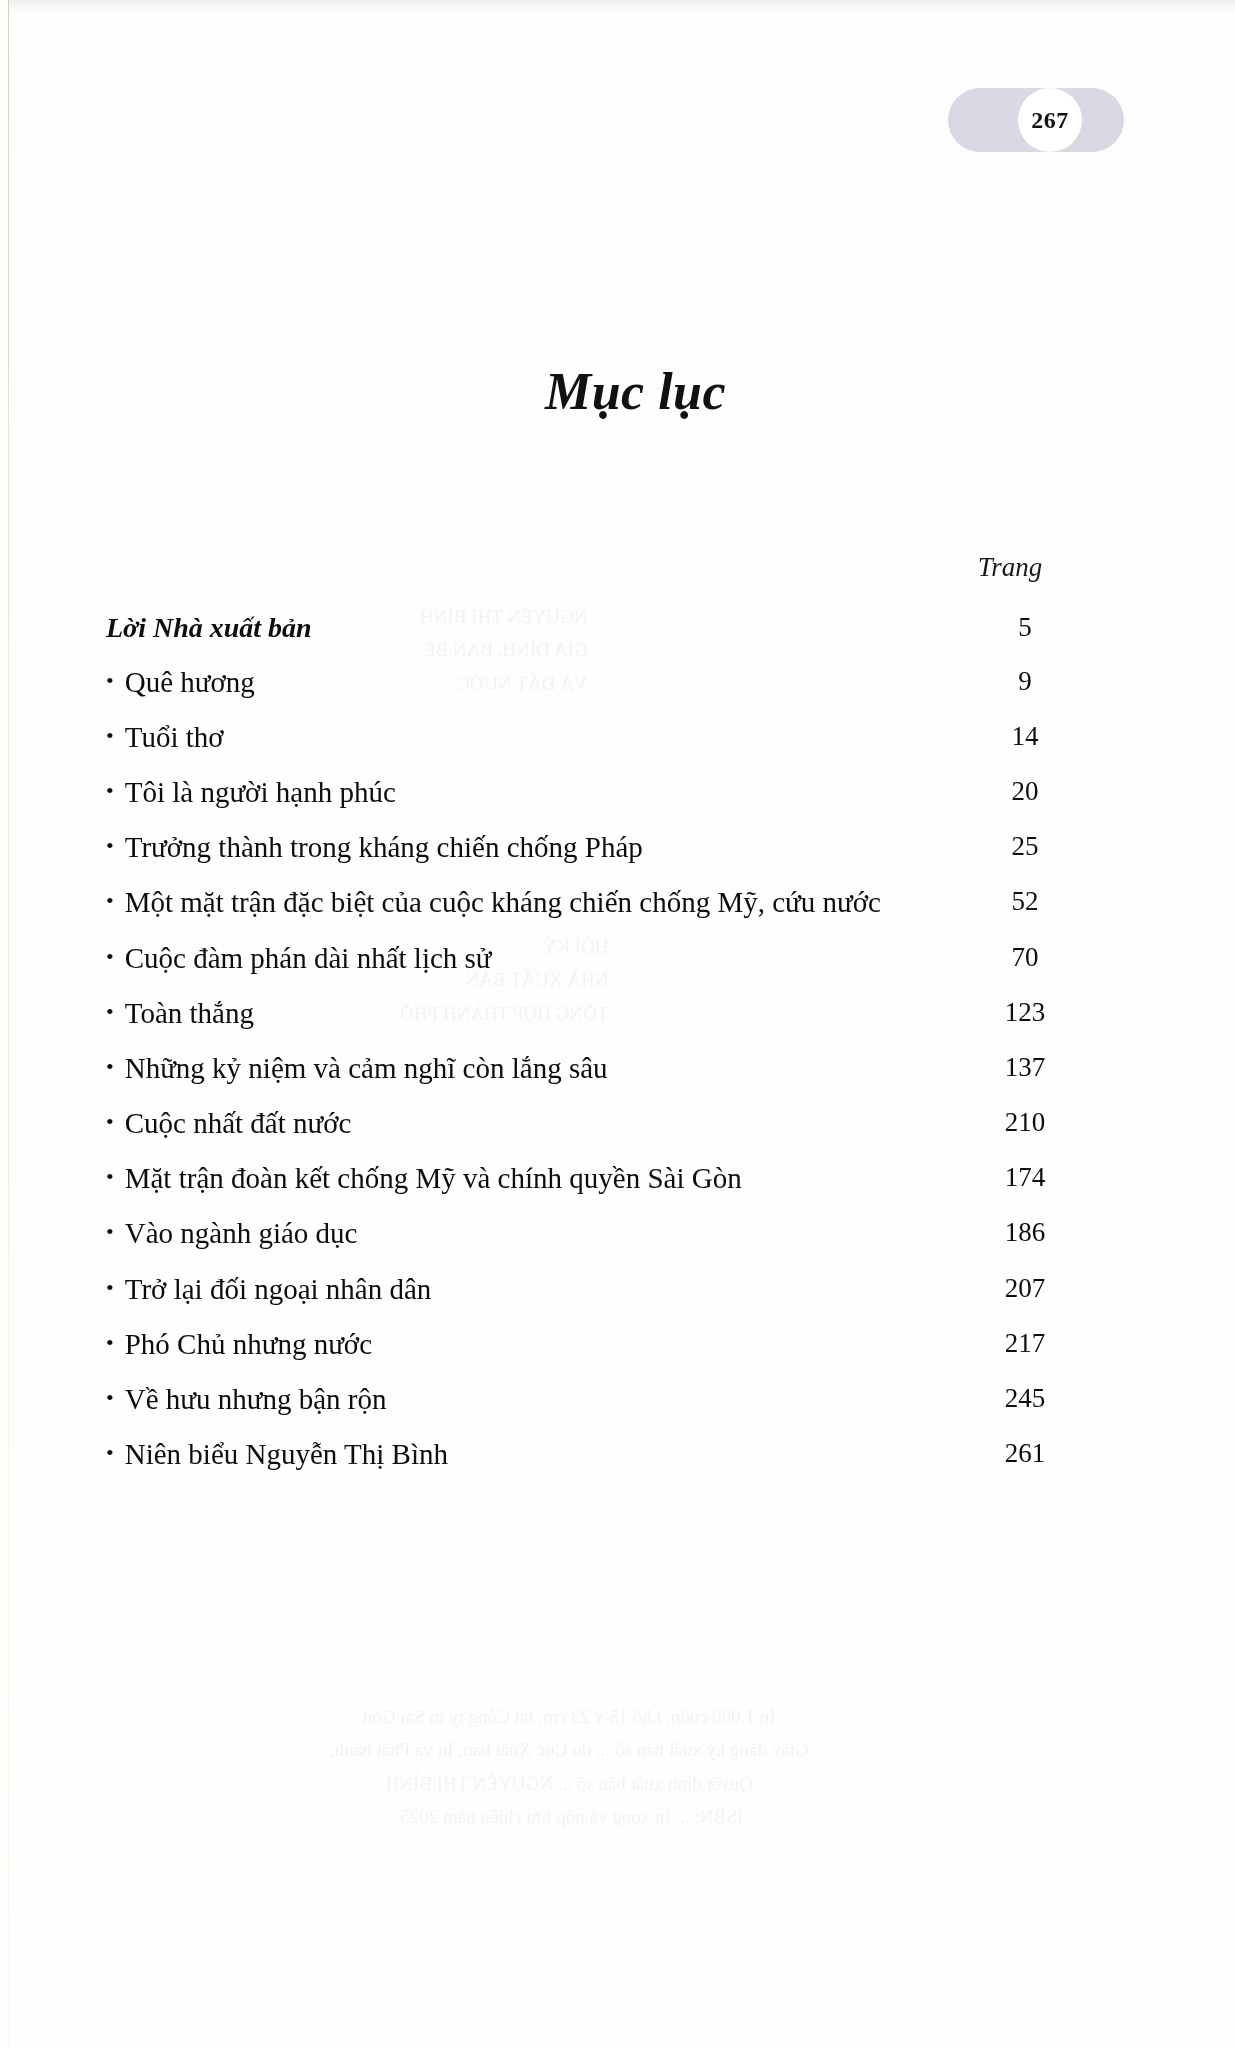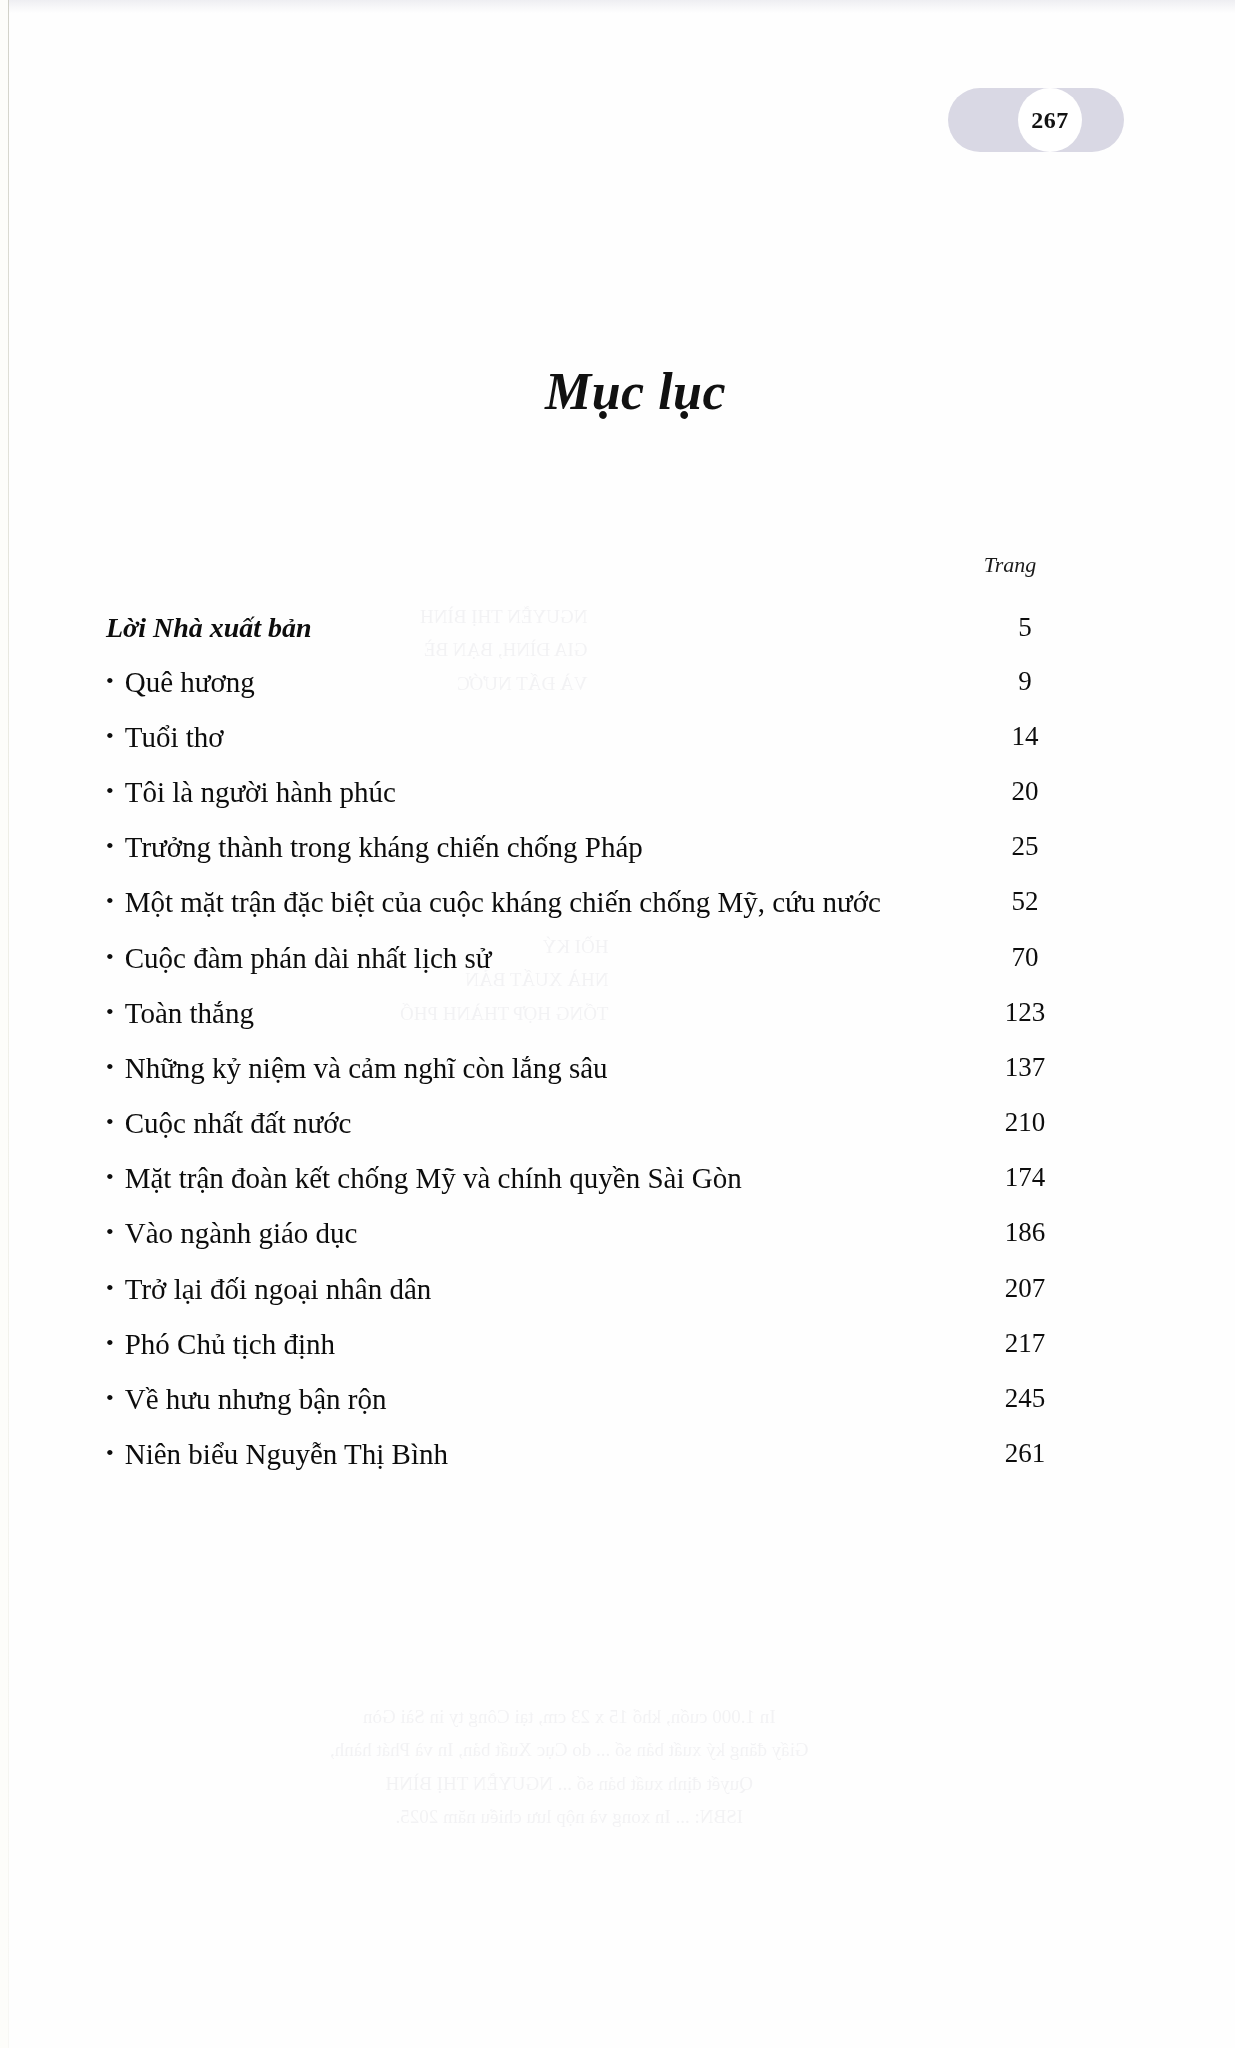--- a/index.html
+++ b/index.html
@@ -95,21 +95,21 @@
     padding-left: 18px;
   }
 
   
   .col-header {
     position: absolute;
     top: 552px;
     left: 930px;
     width: 160px;
     text-align: center;
-    font-size: 22px;
+    font-size: 27px;
     font-style: italic;
     color: #1a1a1a;
   }
 
   
   .toc {
     position: absolute;
     top: 608px;
     left: 90px;
     width: 1010px;
@@ -216,21 +216,21 @@
       <div class="toc-row">
         <div class="toc-label">
           <span class="toc-bullet">•</span>
           <span class="toc-text">Tuổi thơ</span>
         </div>
         <div class="toc-page">14</div>
       </div>
       <div class="toc-row">
         <div class="toc-label">
           <span class="toc-bullet">•</span>
-          <span class="toc-text">Tôi là người hành phúc</span>
+          <span class="toc-text">Tôi là người hạnh phúc</span>
         </div>
         <div class="toc-page">20</div>
       </div>
       <div class="toc-row">
         <div class="toc-label">
           <span class="toc-bullet">•</span>
           <span class="toc-text">Trưởng thành trong kháng chiến chống Pháp</span>
         </div>
         <div class="toc-page">25</div>
       </div>
@@ -286,21 +286,21 @@
       <div class="toc-row">
         <div class="toc-label">
           <span class="toc-bullet">•</span>
           <span class="toc-text">Trở lại đối ngoại nhân dân</span>
         </div>
         <div class="toc-page">207</div>
       </div>
       <div class="toc-row">
         <div class="toc-label">
           <span class="toc-bullet">•</span>
-          <span class="toc-text">Phó Chủ tịch định</span>
+          <span class="toc-text">Phó Chủ nhưng nước</span>
         </div>
         <div class="toc-page">217</div>
       </div>
       <div class="toc-row">
         <div class="toc-label">
           <span class="toc-bullet">•</span>
           <span class="toc-text">Về hưu nhưng bận rộn</span>
         </div>
         <div class="toc-page">245</div>
       </div>

